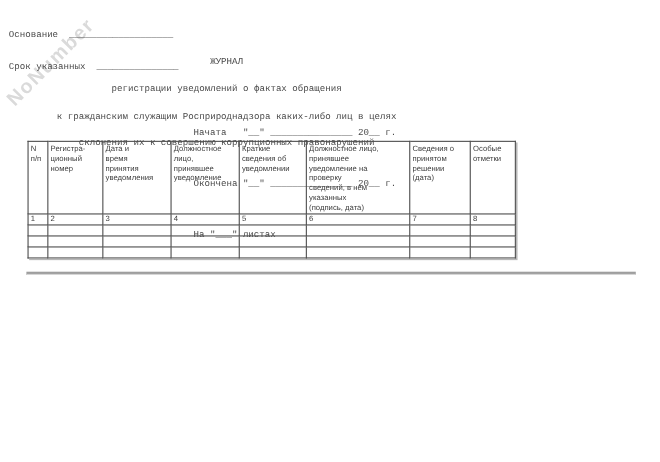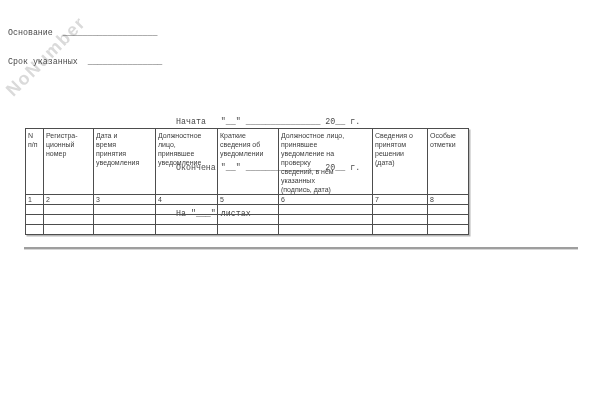--- a/index.html
+++ b/index.html
@@ -54,20 +54,26 @@
 
 <div class="page">
 
   <div class="watermark">NoNumber</div>
 
   <div class="meta">
     <div>Основание  ___________________</div>
     <div>Срок указанных  _______________</div>
   </div>
 
+  <div class="title-block">
+    <div>ЖУРНАЛ</div>
+    <div>регистрации уведомлений о фактах обращения</div>
+    <div>к гражданским служащим Росприроднадзора каких-либо лиц в целях</div>
+    <div>склонения их к совершению коррупционных правонарушений</div>
+  </div>
 
   <div class="dates-block">
     <div>Начата   "__" _______________ 20__ г.</div>
     <div>Окончена "__" _______________ 20__ г.</div>
     <div>На "___" листах</div>
   </div>
 
   <table class="journal">
     <colgroup>
       <col style="width:18px">

